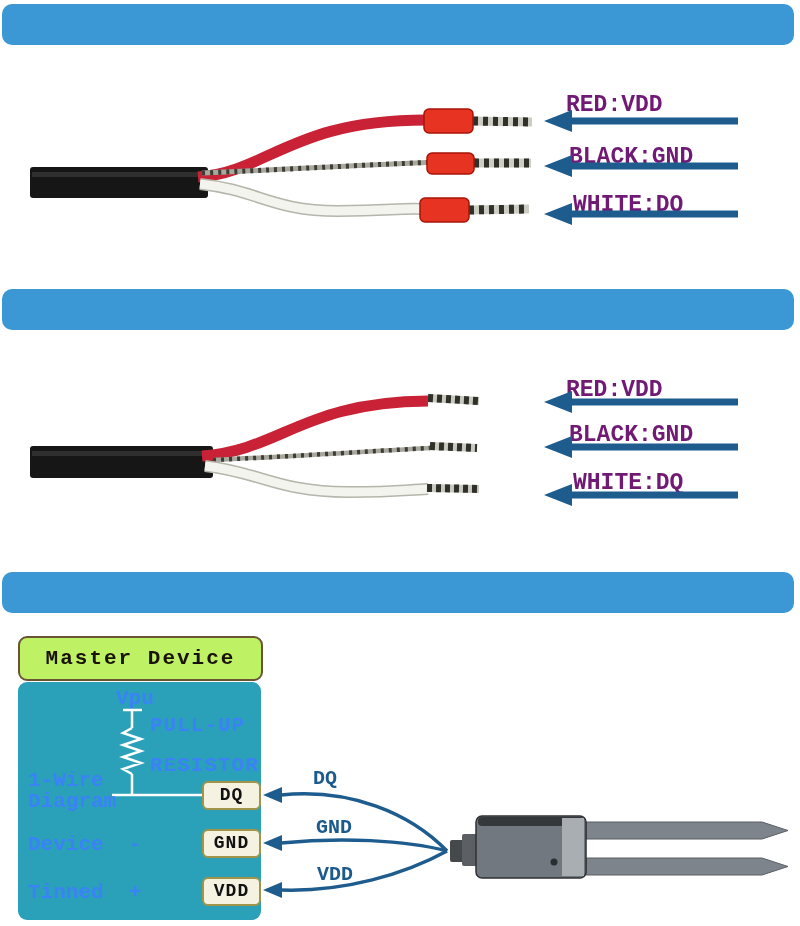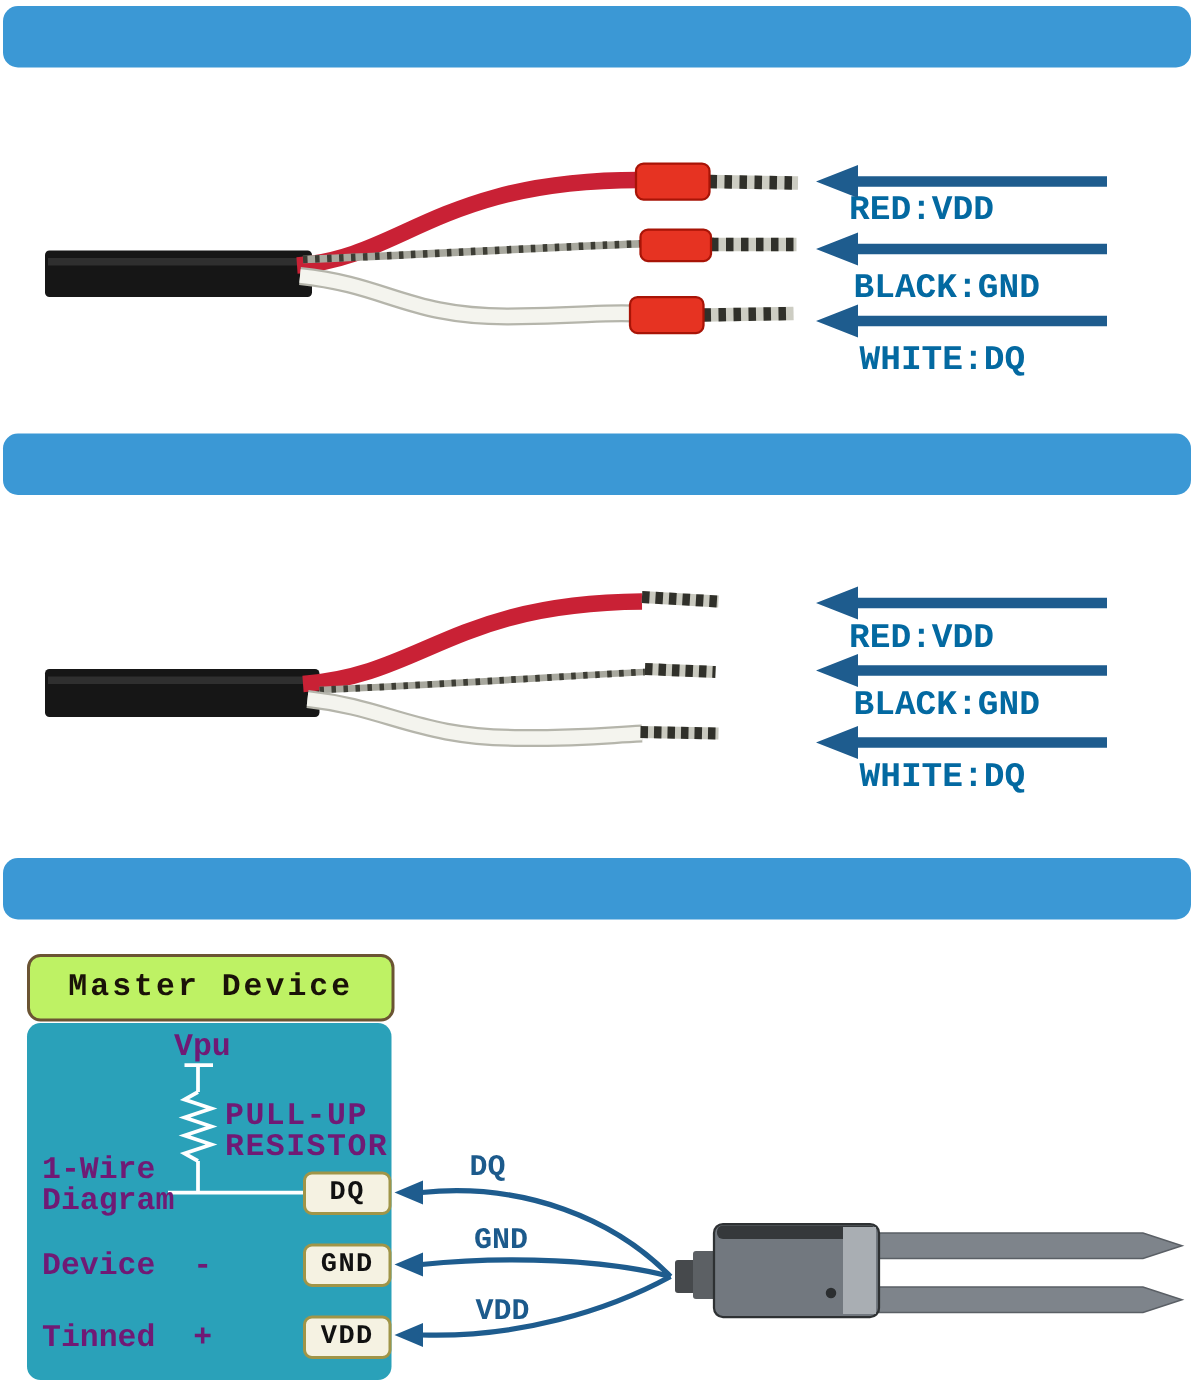--- a/index.html
+++ b/index.html
@@ -8,39 +8,39 @@
     overflow:hidden; font-family:"Liberation Mono","DejaVu Sans Mono",monospace;
   }
   .banner {
     position:absolute; left:2px; width:792px; height:41px;
     background:#3b98d5; border-radius:10px; color:#ffffff;
     font:700 30px "Liberation Mono","DejaVu Sans Mono",monospace;
     line-height:41px; padding-left:1px; box-sizing:border-box;
     letter-spacing:1px; white-space:pre;
   }
   .wire-label {
-    position:absolute; color:#0369a1;
+    position:absolute; color:#701a75;
     font:700 23px "Liberation Mono","DejaVu Sans Mono",monospace;
-    white-space:pre; line-height:24px;margin-top:35px;
+    white-space:pre; line-height:24px;
   }
   .harrow { position:absolute; width:194px; height:26px; }
   .harrow polygon { fill:#1e5c8e; }
   .master-box {
     position:absolute; left:18px; top:636px; width:245px; height:45px;
     background:#bef264; border:2px solid #6b5433; border-radius:9px;
     box-sizing:border-box; text-align:center; color:#1a1208;
     font:700 21px "Liberation Mono","DejaVu Sans Mono",monospace;
     line-height:41px; letter-spacing:2px;
   }
   .teal-box {
     position:absolute; left:18px; top:682px; width:243px; height:238px;
     background:#2aa1b9; border-radius:9px;
   }
   .teal-label {
-    position:absolute; color:#701a75;
+    position:absolute; color:#3b82f6;
     font:700 21px "Liberation Mono","DejaVu Sans Mono",monospace;
     white-space:pre; line-height:23px;
   }
   .term {
     position:absolute; left:202px; width:59px; height:29px;
     background:#f5f2e2; border:2px solid #a09548; border-radius:6px;
     box-sizing:border-box; text-align:center; color:#111111;
     font:700 18px "Liberation Mono","DejaVu Sans Mono",monospace;
     line-height:24px; letter-spacing:1px; z-index:4;
   }
@@ -141,21 +141,21 @@
 
   <svg class="abs" style="left:18px;top:682px" width="243" height="238" viewBox="0 0 243 238">
     <line x1="105" y1="28" x2="124" y2="28" stroke="#ffffff" stroke-width="2.5"></line>
     <line x1="114" y1="28" x2="114" y2="46" stroke="#ffffff" stroke-width="2.5"></line>
     <polyline points="114,46 105,51 123,57 105,63 123,69 105,75 123,81 105,87 114,92" fill="none" stroke="#ffffff" stroke-width="2.5"></polyline>
     <line x1="114" y1="92" x2="114" y2="113" stroke="#ffffff" stroke-width="2.5"></line>
     <line x1="94" y1="113" x2="186" y2="113" stroke="#ffffff" stroke-width="2.5"></line>
   </svg>
 
   <div class="teal-label" style="left:116px;top:687px">Vpu</div>
-  <div class="teal-label" style="left:150px;top:733px;letter-spacing:1px">PULL-UP</div>
+  <div class="teal-label" style="left:150px;top:714px;letter-spacing:1px">PULL-UP</div>
   <div class="teal-label" style="left:150px;top:754px;letter-spacing:1px">RESISTOR</div>
   <div class="teal-label" style="left:28px;top:769px">1-Wire</div>
   <div class="teal-label" style="left:28px;top:790px">Diagram</div>
   <div class="teal-label" style="left:28px;top:833px">Device  -</div>
   <div class="teal-label" style="left:28px;top:881px">Tinned  +</div>
 
   <div class="term" style="top:781px">DQ</div>
   <div class="term" style="top:829px">GND</div>
   <div class="term" style="top:877px">VDD</div>
 

